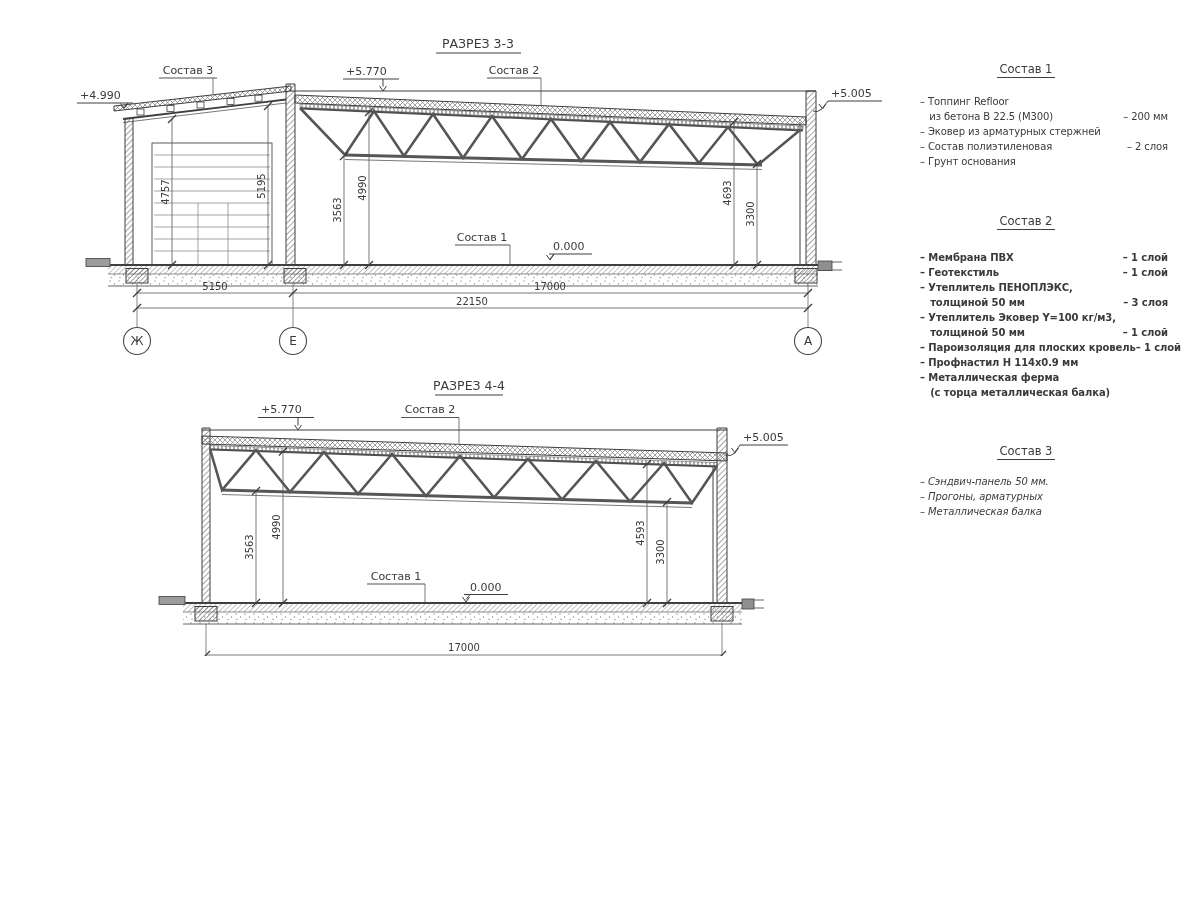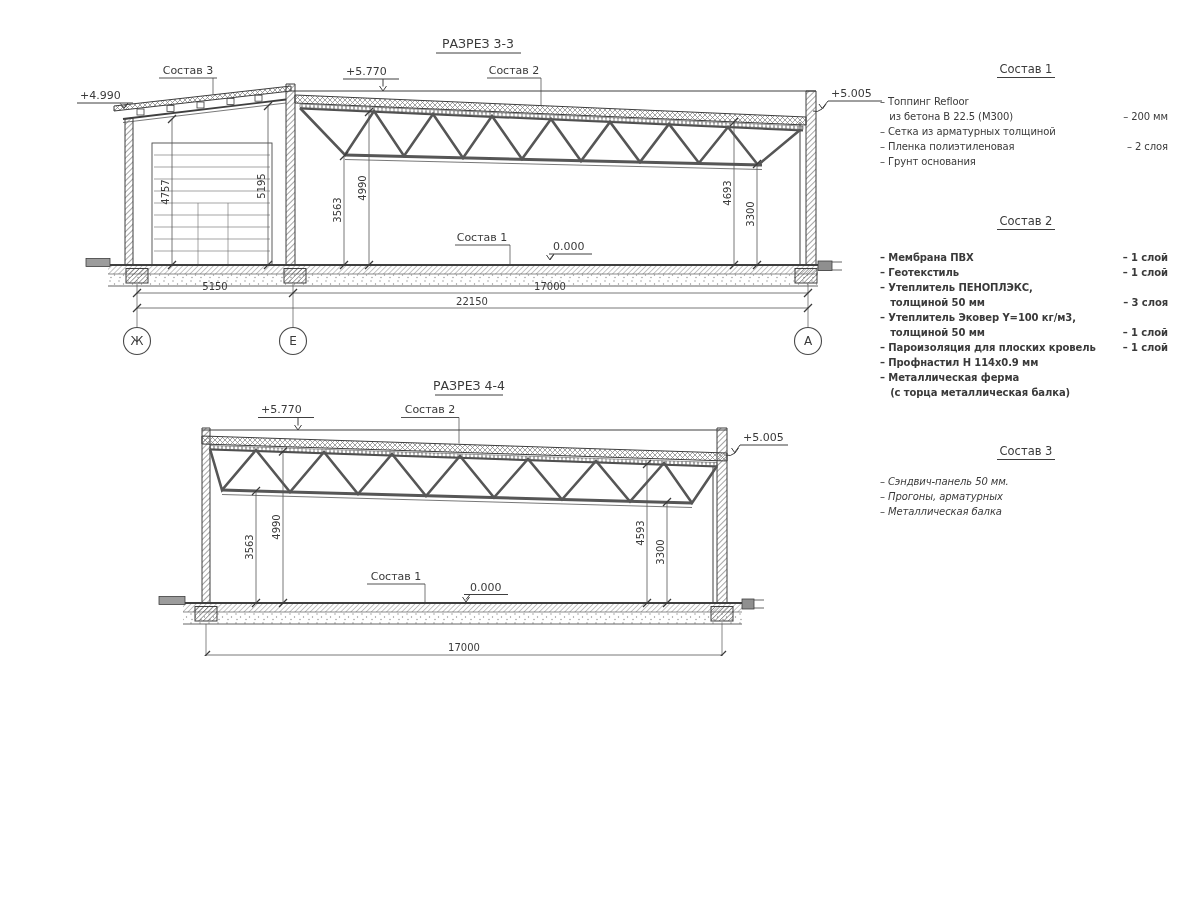--- a/index.html
+++ b/index.html
@@ -9,21 +9,21 @@
   svg text{font-family:"DejaVu Sans",sans-serif;fill:#3a3a3a;}
   .ttl{font-size:12.5px;}
   .lvl{font-size:11px;}
   .cal{font-size:11px;}
   .dim{font-size:10px;}
   .ax{font-size:12px;}
   .ln{stroke:#3f3f3f;stroke-width:1;fill:none;}
   .legend{position:absolute;left:880px;width:292px;}
   .lg-title-wrap{text-align:center;}
   .lg-title{display:inline-block;font-size:11.5px;border-bottom:1px solid #3f3f3f;padding:0 3px 1px 3px;}
-  .lg-rows{margin-top:16px;}
+  .lg-rows{margin-top:16px;margin-left:40px;}
   .lg-row{display:flex;justify-content:space-between;height:15px;line-height:15px;
           font-size:10px;letter-spacing:-0.1px;}
   .lg-name{white-space:pre;}
   .lg-val{white-space:nowrap;padding-right:4px;}
 </style>
 </head>
 <body>
 
 <div class="page">
 
@@ -324,25 +324,25 @@
   <div class="lg-rows" style="margin-top:16px;">
     <div class="lg-row">
           <span class="lg-name">– Топпинг Refloor</span>
           <span class="lg-val"></span>
         </div>
     <div class="lg-row">
           <span class="lg-name">   из бетона В 22.5 (М300)</span>
           <span class="lg-val">– 200 мм</span>
         </div>
     <div class="lg-row">
-          <span class="lg-name">– Сетка из арматурных толщиной</span>
-          <span class="lg-val"></span>
-        </div>
-    <div class="lg-row">
-          <span class="lg-name">– Пленка полиэтиленовая</span>
+          <span class="lg-name">– Эковер из арматурных стержней</span>
+          <span class="lg-val"></span>
+        </div>
+    <div class="lg-row">
+          <span class="lg-name">– Состав полиэтиленовая</span>
           <span class="lg-val">– 2 слоя</span>
         </div>
     <div class="lg-row">
           <span class="lg-name">– Грунт основания</span>
           <span class="lg-val"></span>
         </div>
   </div>
 </div>
 
 <div class="legend" style="top:210px;">

